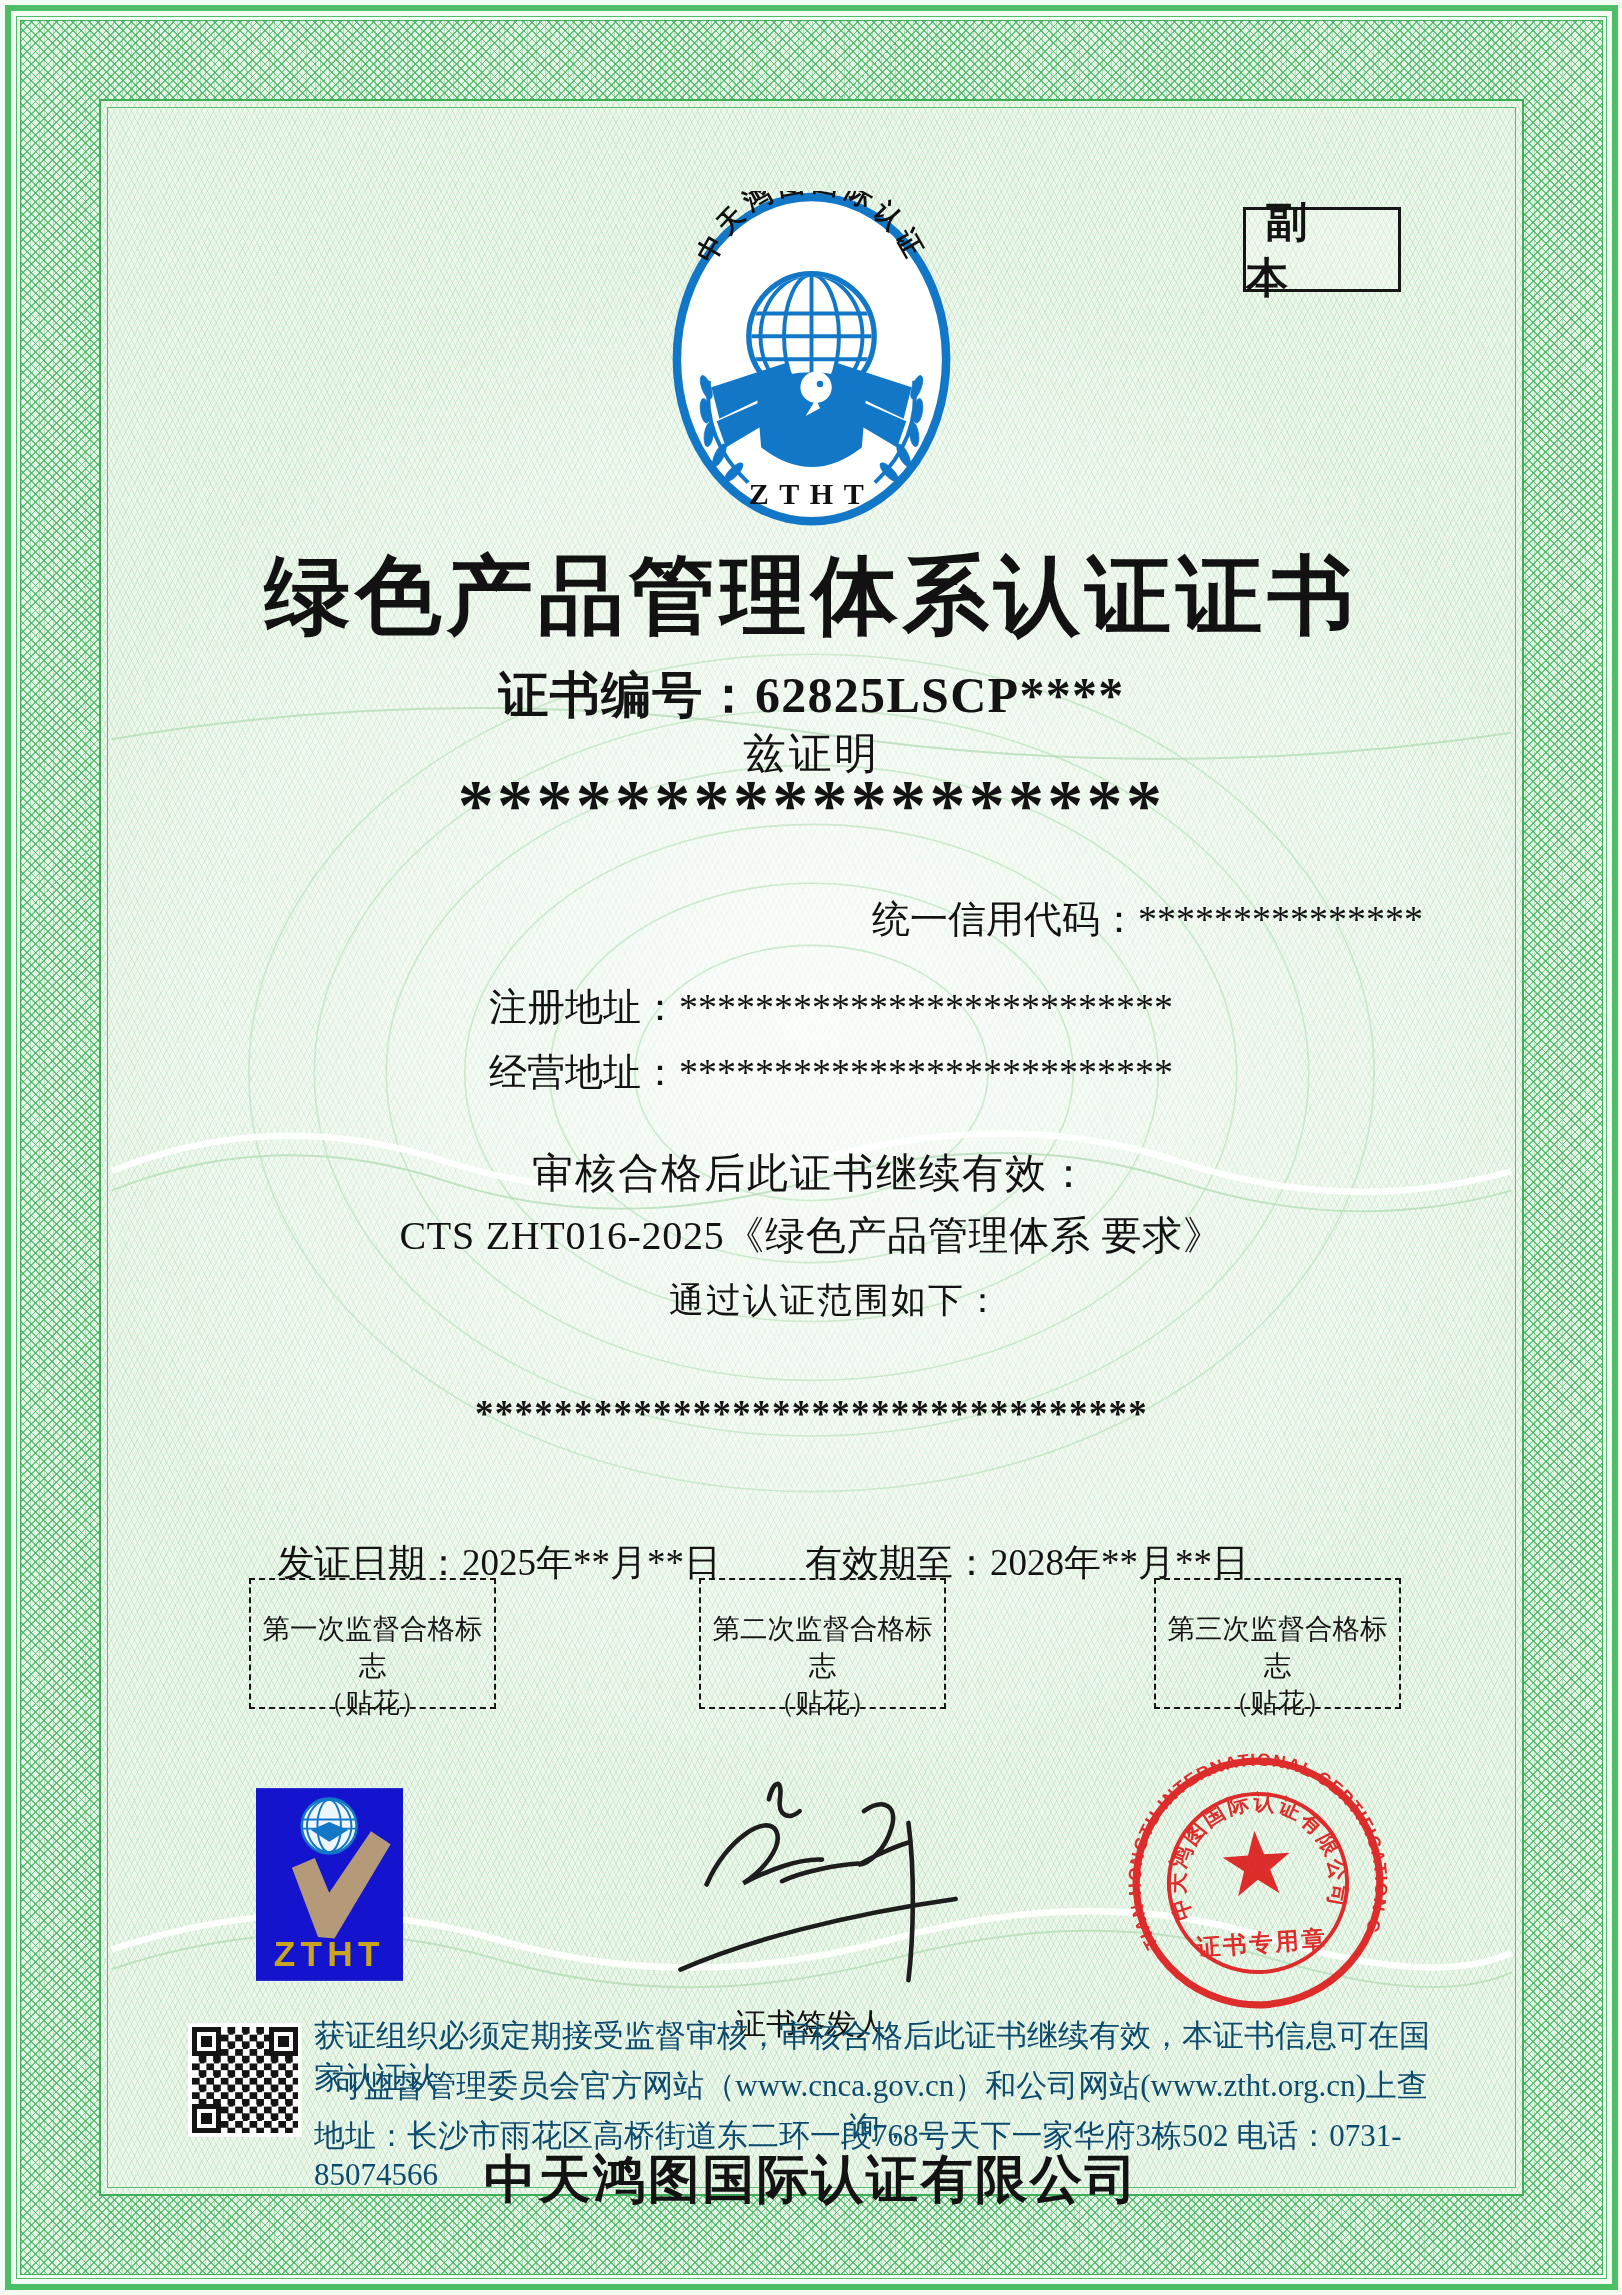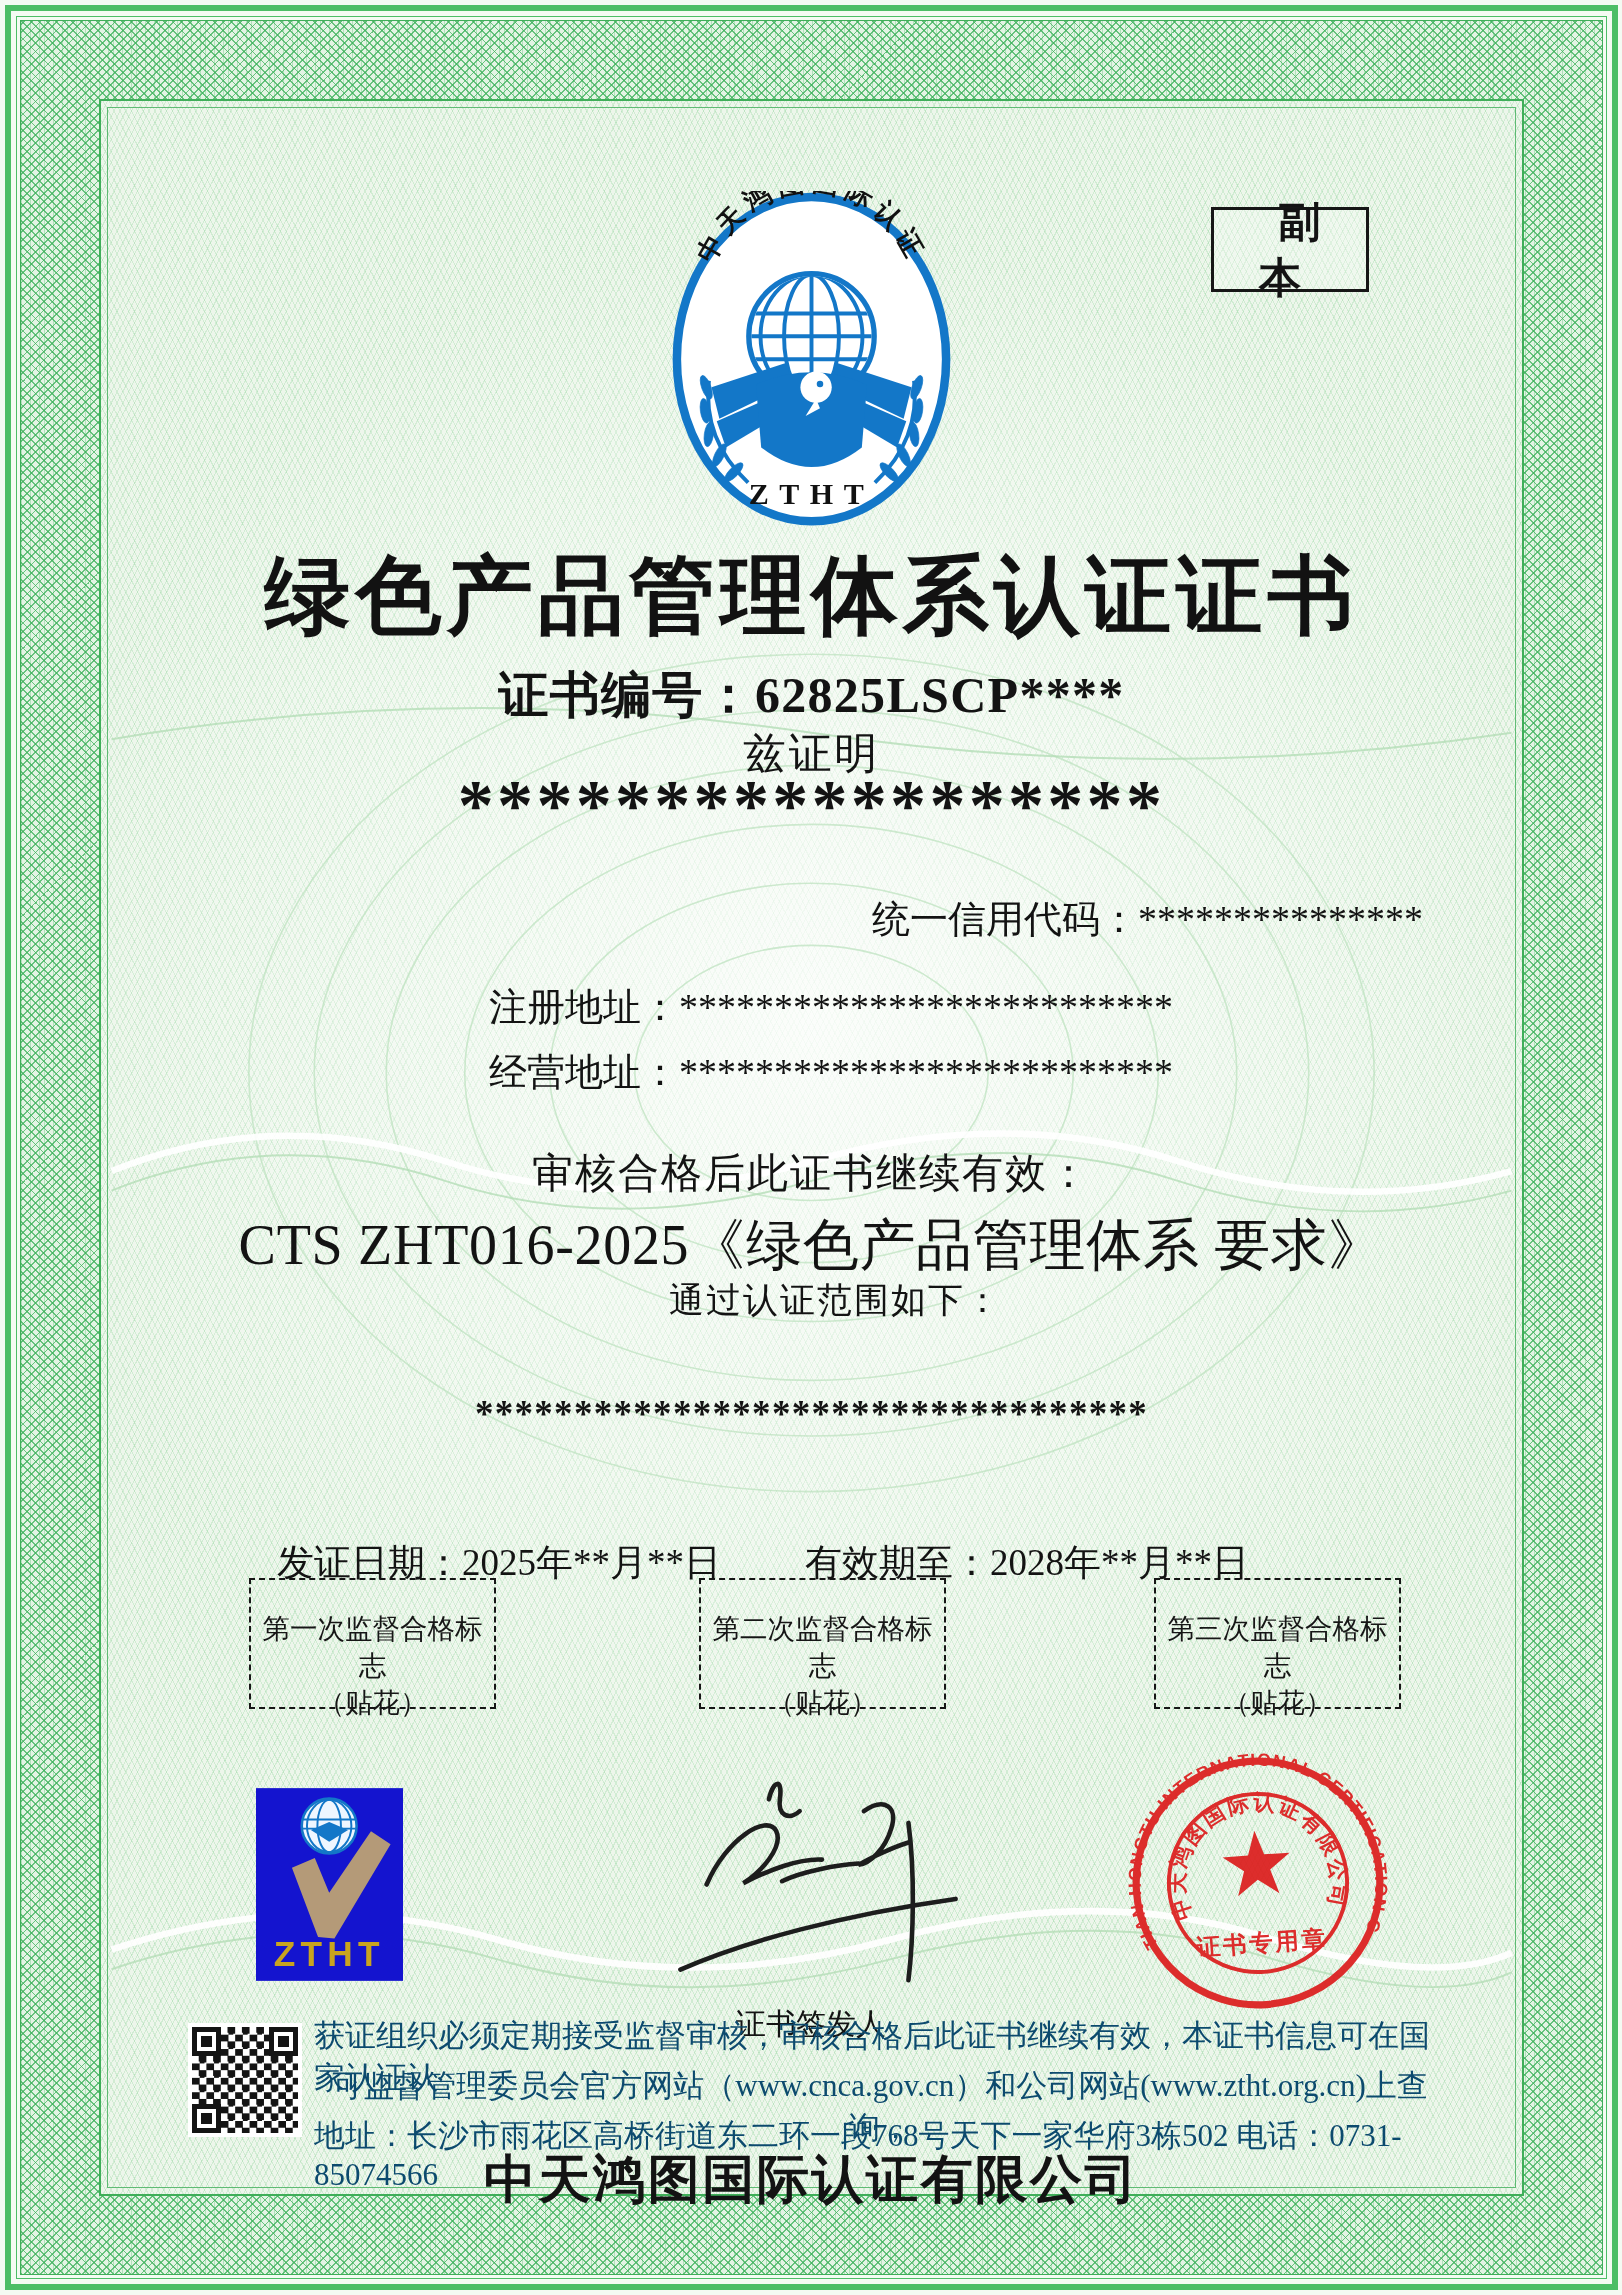--- a/index.html
+++ b/index.html
@@ -39,21 +39,21 @@
     top:538px;font-size:86px;font-weight:bold;letter-spacing:5.2px;
     font-family:"Liberation Sans","DejaVu Sans",sans-serif;color:#121212;
   }
   .certno{top:662px;font-size:50px;font-weight:600;letter-spacing:1.3px;}
   .certify{top:725px;font-size:43px;letter-spacing:2.6px;}
   .company-mask{top:764px;font-size:72px;font-weight:bold;letter-spacing:3.3px;}
   .credit{top:894px;right:200px;font-size:38px;text-align:right;}
   .addr1{top:982px;left:489px;font-size:38px;}
   .addr2{top:1047px;left:489px;font-size:38px;}
   .std-intro{top:1146px;font-size:41px;letter-spacing:2px;}
-  .std-line{top:1208px;font-size:56px;letter-spacing:0.7px;}
+  .std-line{top:1208px;font-size:40px;letter-spacing:0.7px;}
   .scope-intro{top:1277px;font-size:35px;letter-spacing:2px;padding-left:24px;}
   .scope-mask{top:1392px;font-size:37px;font-weight:bold;letter-spacing:1.3px;}
   .date-issue{top:1538px;left:277px;font-size:37px;}
   .date-valid{top:1538px;left:805px;font-size:37px;}
 
   .sup-box{
     position:absolute;top:1578px;height:131px;width:247px;
     border:2.6px dashed #161616;box-sizing:border-box;
     text-align:center;padding-top:30px;
     font-size:27.5px;line-height:37px;color:#161616;
@@ -66,25 +66,25 @@
   .footer-line{position:absolute;left:314px;width:1132px;font-size:31px;color:#0c4a6e;}
   .fl1{top:2015px;}
   .fl2{top:2065px;text-align:center;}
   .fl3{top:2115px;}
   .company-name{
     top:2145px;font-size:52px;font-weight:bold;letter-spacing:2.6px;
     font-family:"Liberation Sans","DejaVu Sans",sans-serif;
   }
 
   .dup-box{
-    position:absolute;left:1211px;top:207px;width:158px;height:85px;
+    position:absolute;left:1243px;top:207px;width:158px;height:85px;
     border:3.3px solid #161616;box-sizing:border-box;
     display:flex;align-items:center;justify-content:flex-end;
     font-size:42px;font-weight:bold;letter-spacing:19.6px;text-indent:19.6px;
-    font-family:"Liberation Sans","DejaVu Sans",sans-serif;background:rgba(246,252,246,.35);padding-left:45px;
+    font-family:"Liberation Sans","DejaVu Sans",sans-serif;background:rgba(246,252,246,.35);
   }
 
   
   .qr{
     position:absolute;left:188px;top:2023px;width:114px;height:114px;
     background:#fff;padding:3.9px;box-sizing:border-box;
   }
   .qr-inner{
     width:100%;height:100%;position:relative;
     background:repeating-conic-gradient(#141414 0% 25%, #ffffff 0% 50%);

